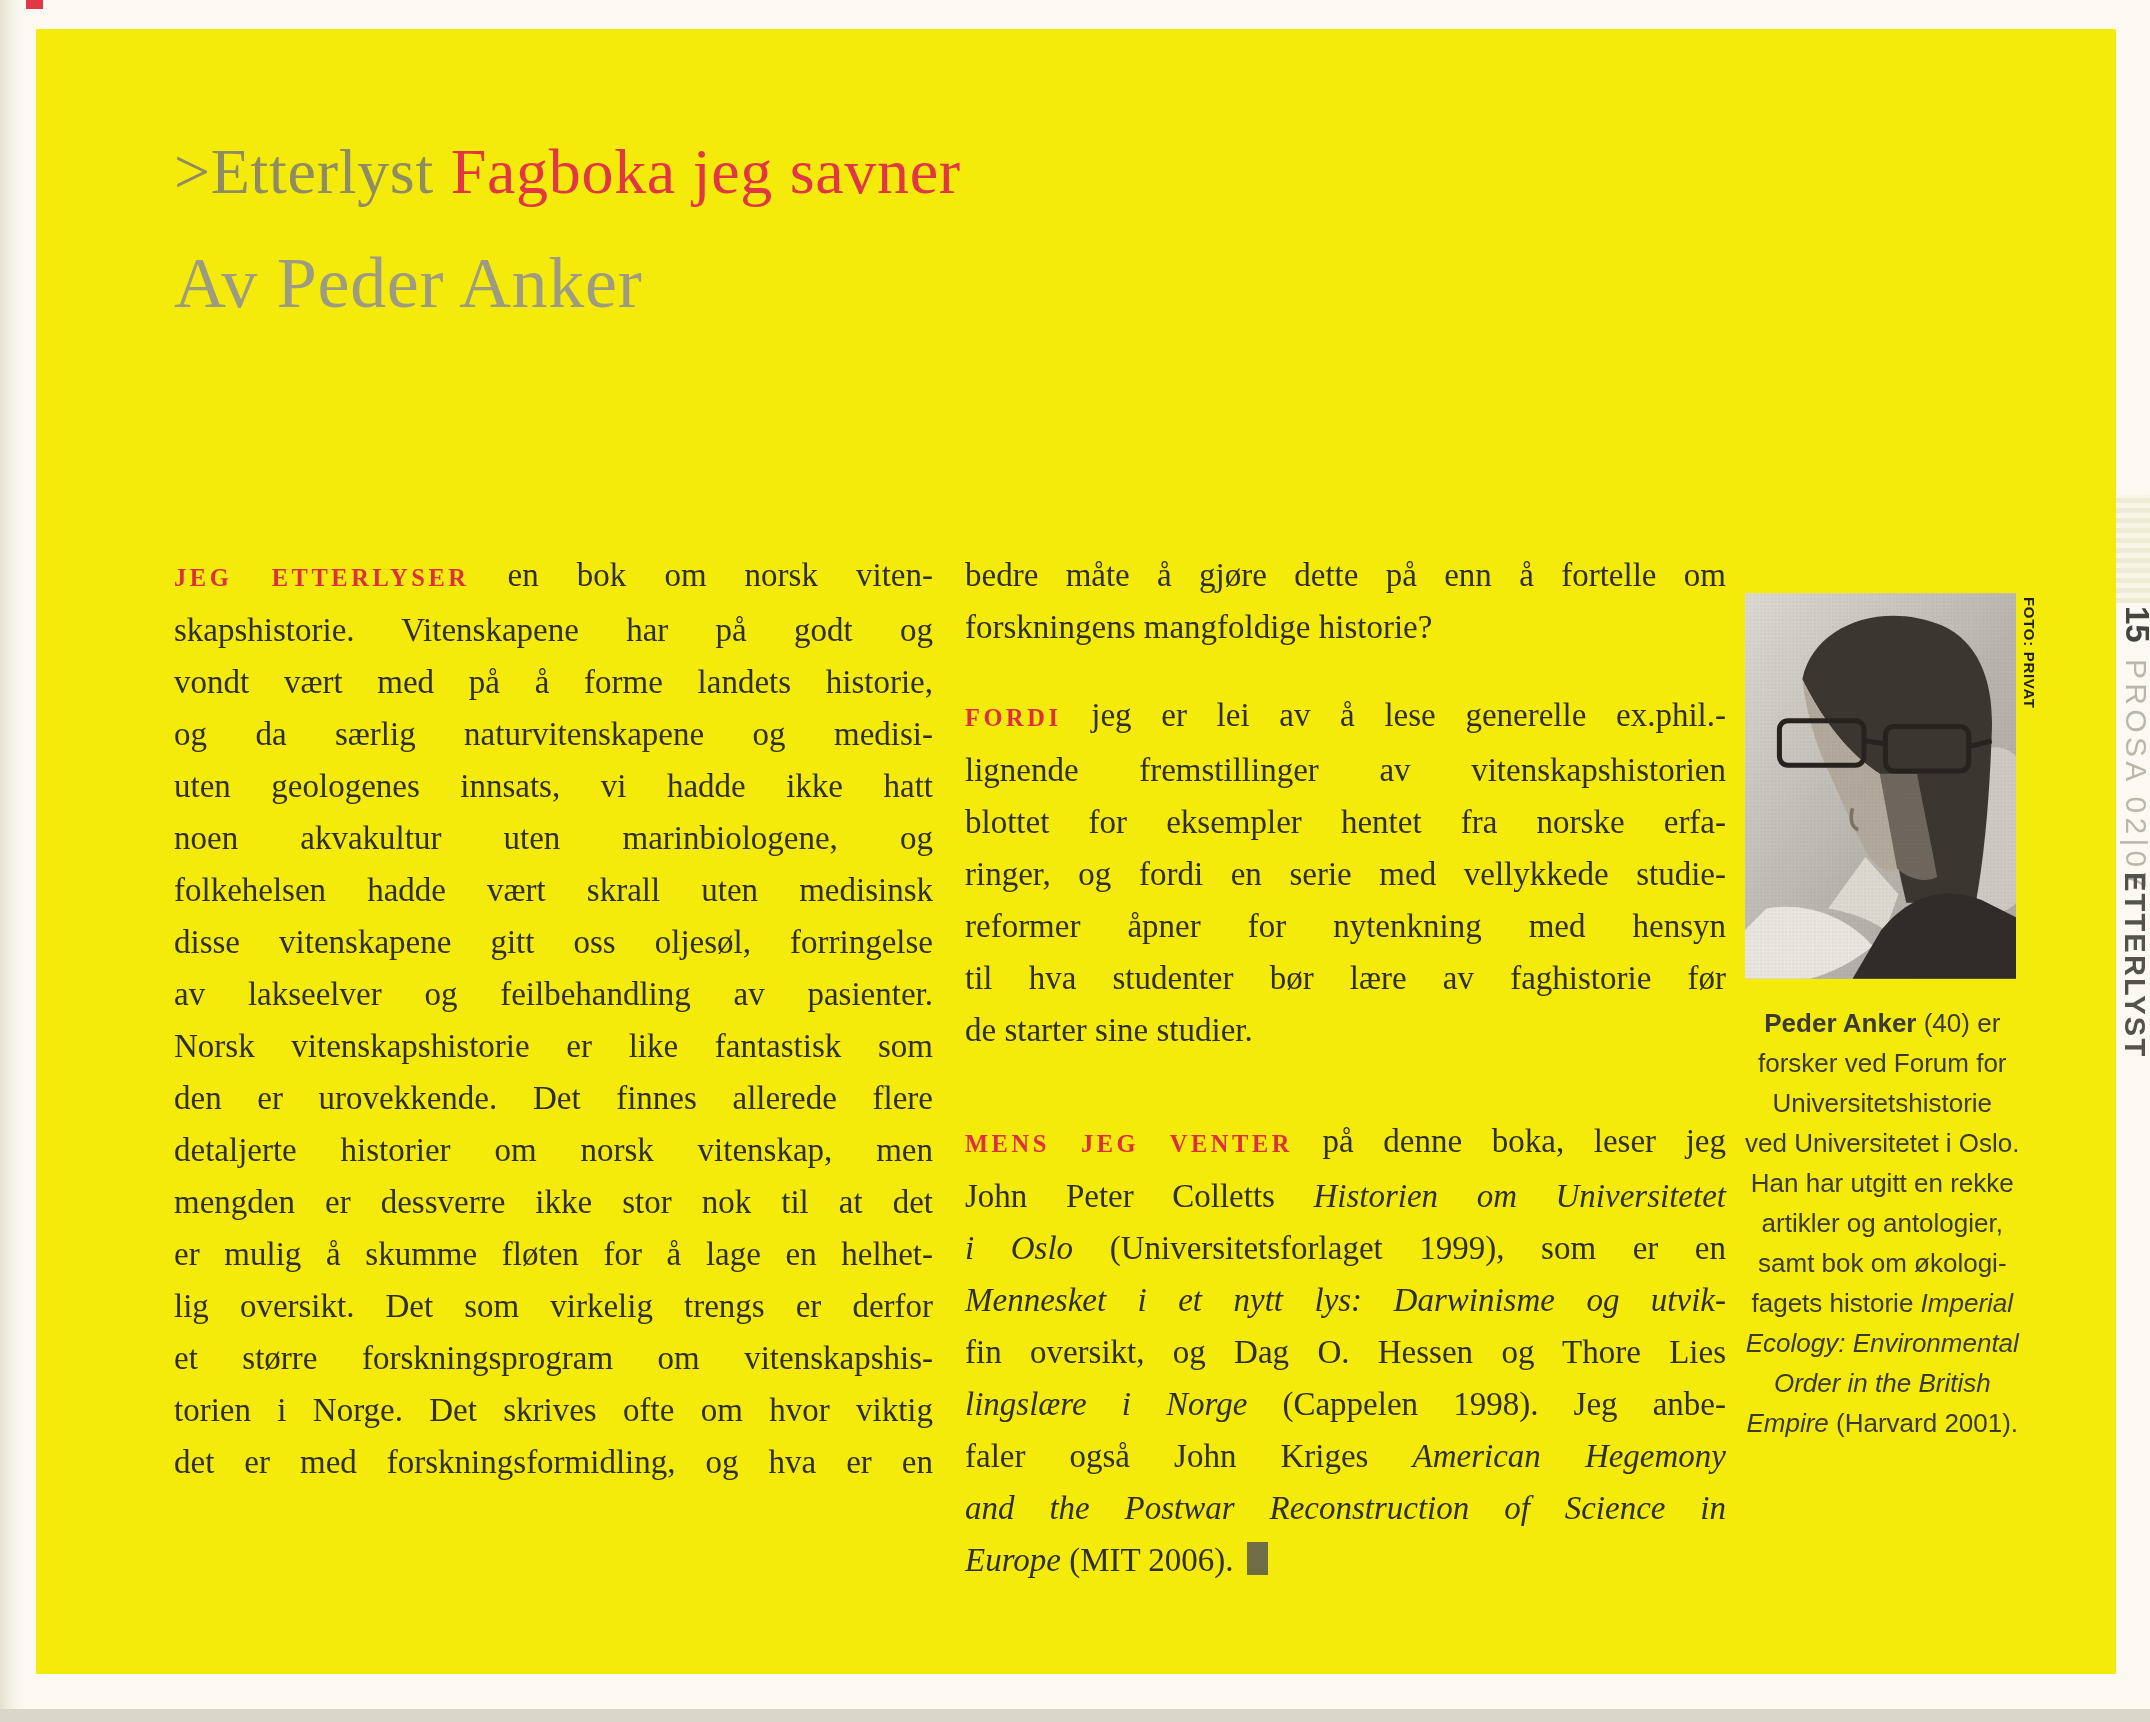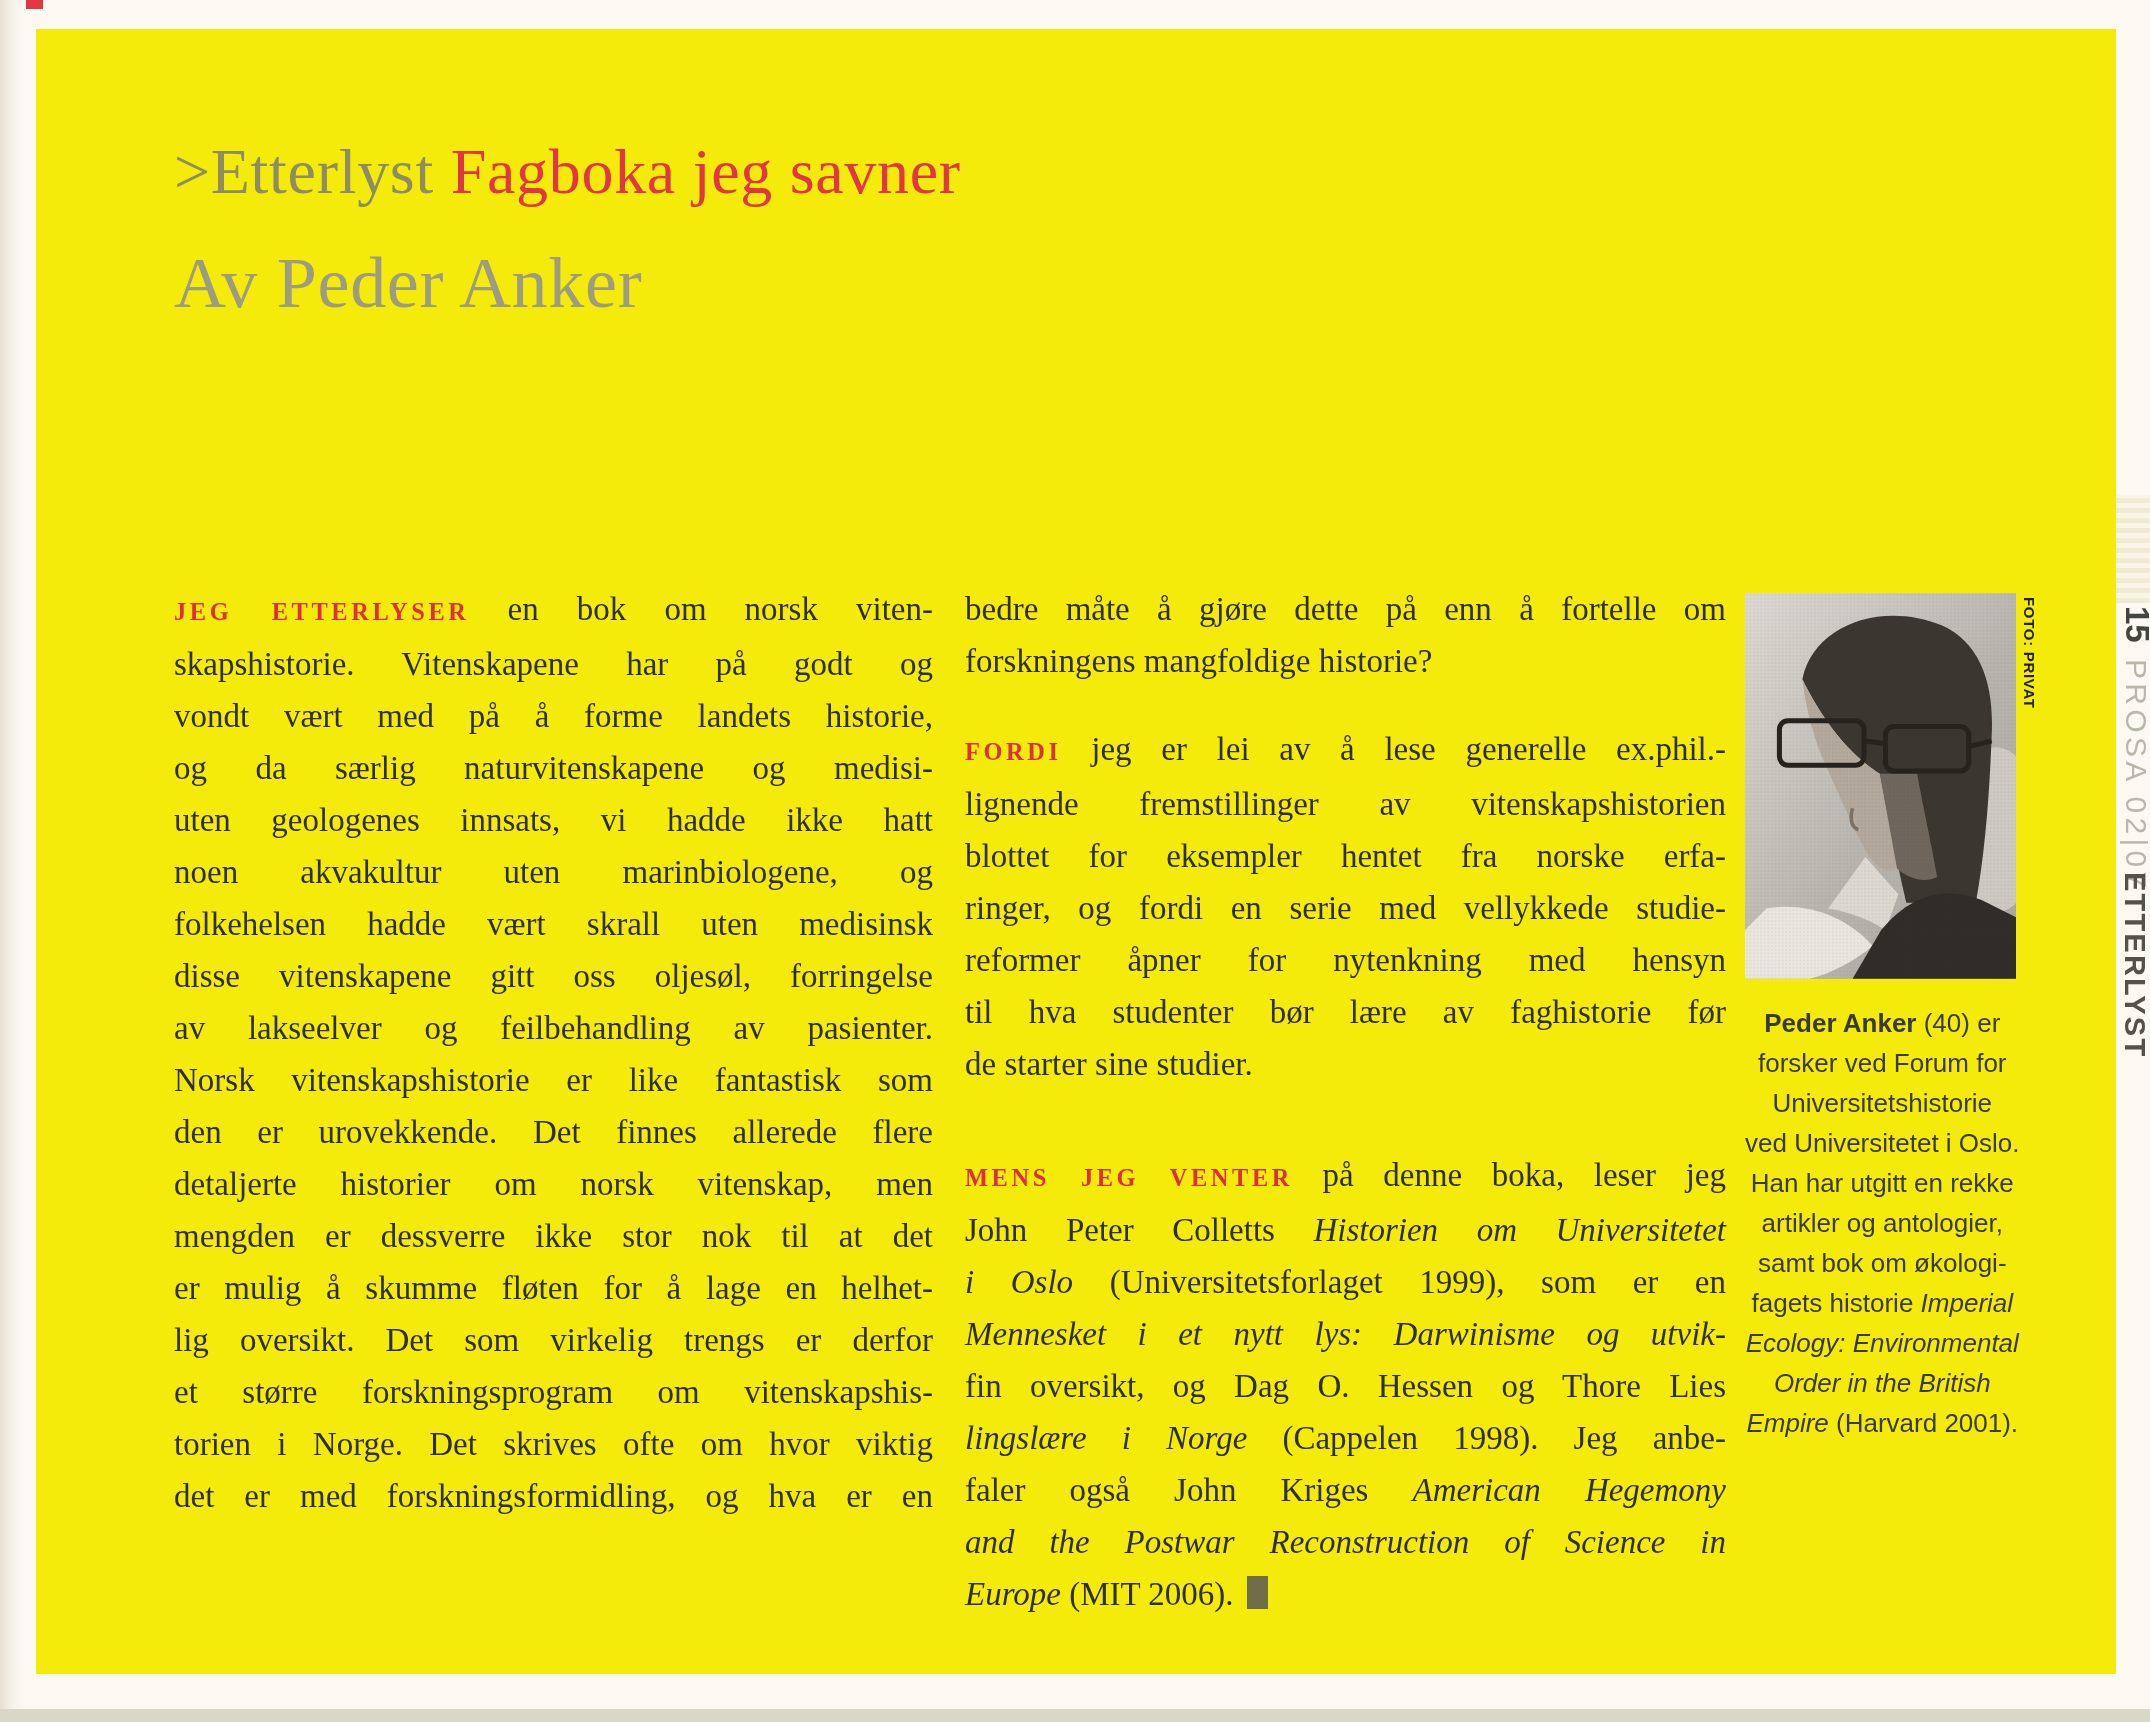--- a/index.html
+++ b/index.html
@@ -19,21 +19,21 @@
   
   #page{position:absolute;left:36px;top:29px;width:2080px;height:1645px;background:#f5eb0b;}
 
   
   #title{position:absolute;left:174px;top:136px;font-size:64px;line-height:72px;letter-spacing:0.7px;}
   .title-prefix{color:#8f8c63;}
   .title-main{color:#e13745;}
   #byline{position:absolute;left:174px;top:247px;font-size:72px;line-height:72px;color:#9d9b80;letter-spacing:0.7px;}
 
   
-  .col{position:absolute;top:583px;font-size:33px;line-height:52px;color:#2f2e28;}
+  .col{position:absolute;top:549px;font-size:33px;line-height:52px;color:#2f2e28;}
   #col-1{left:174px;width:759px;}
   #col-2{left:965px;width:761px;}
   .line{text-align:justify;text-align-last:justify;}
   .line.rag{text-align-last:left;}
   .lead{color:#dd2f3f;font-size:24.4px;font-weight:bold;letter-spacing:3.6px;}
   .it{font-style:italic;}
   .bd{font-weight:bold;}
   .sq{display:inline-block;width:21.5px;height:33px;background:#6e6d45;margin-left:13px;vertical-align:-4.3px;}
 
   

